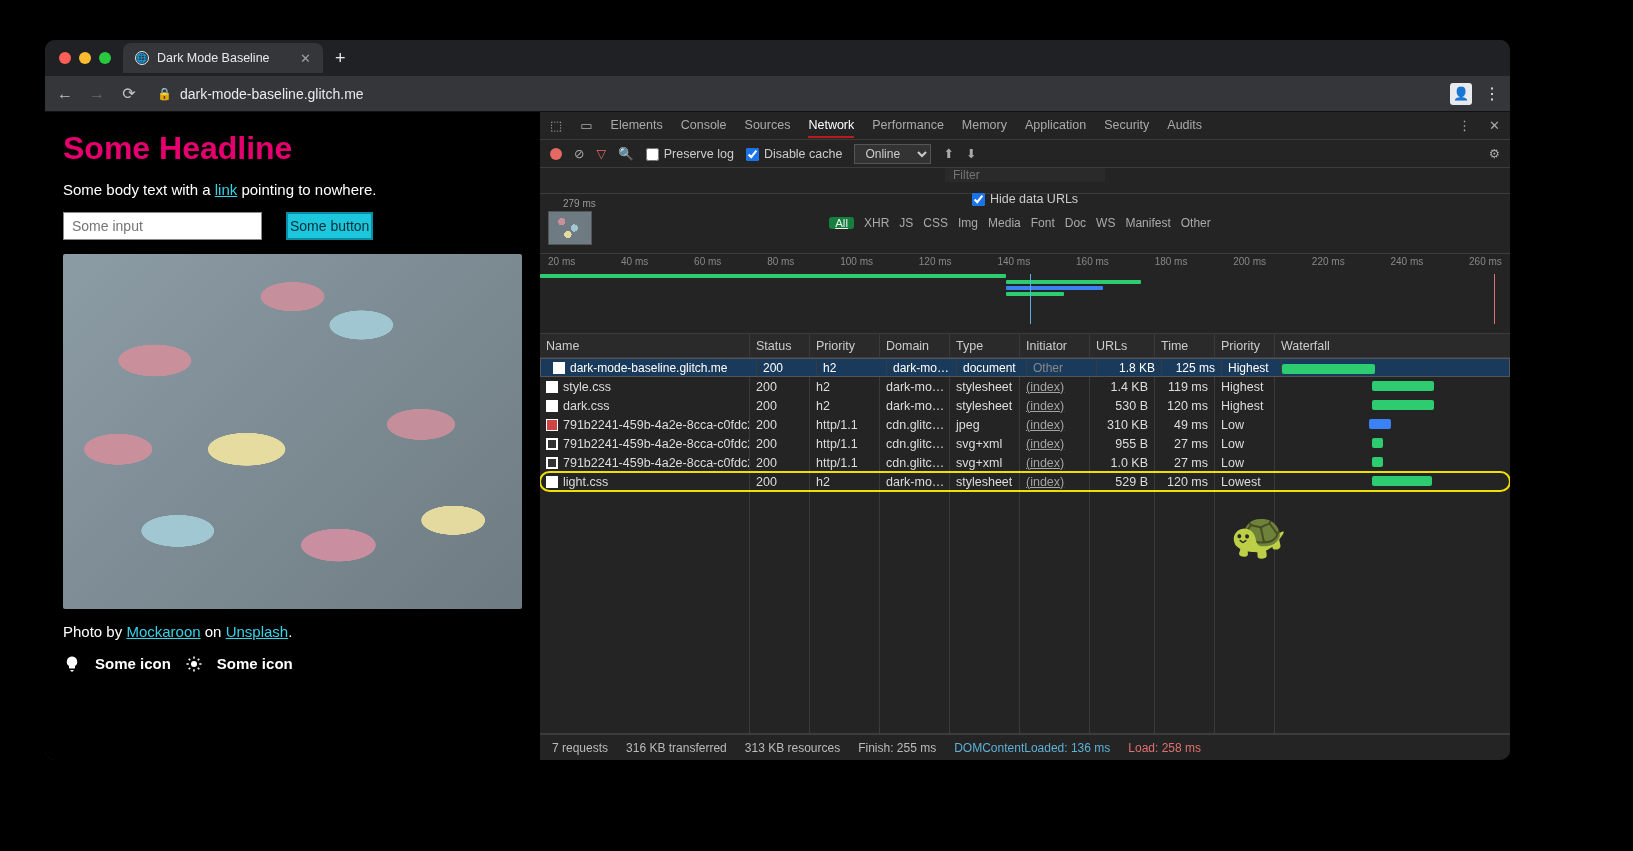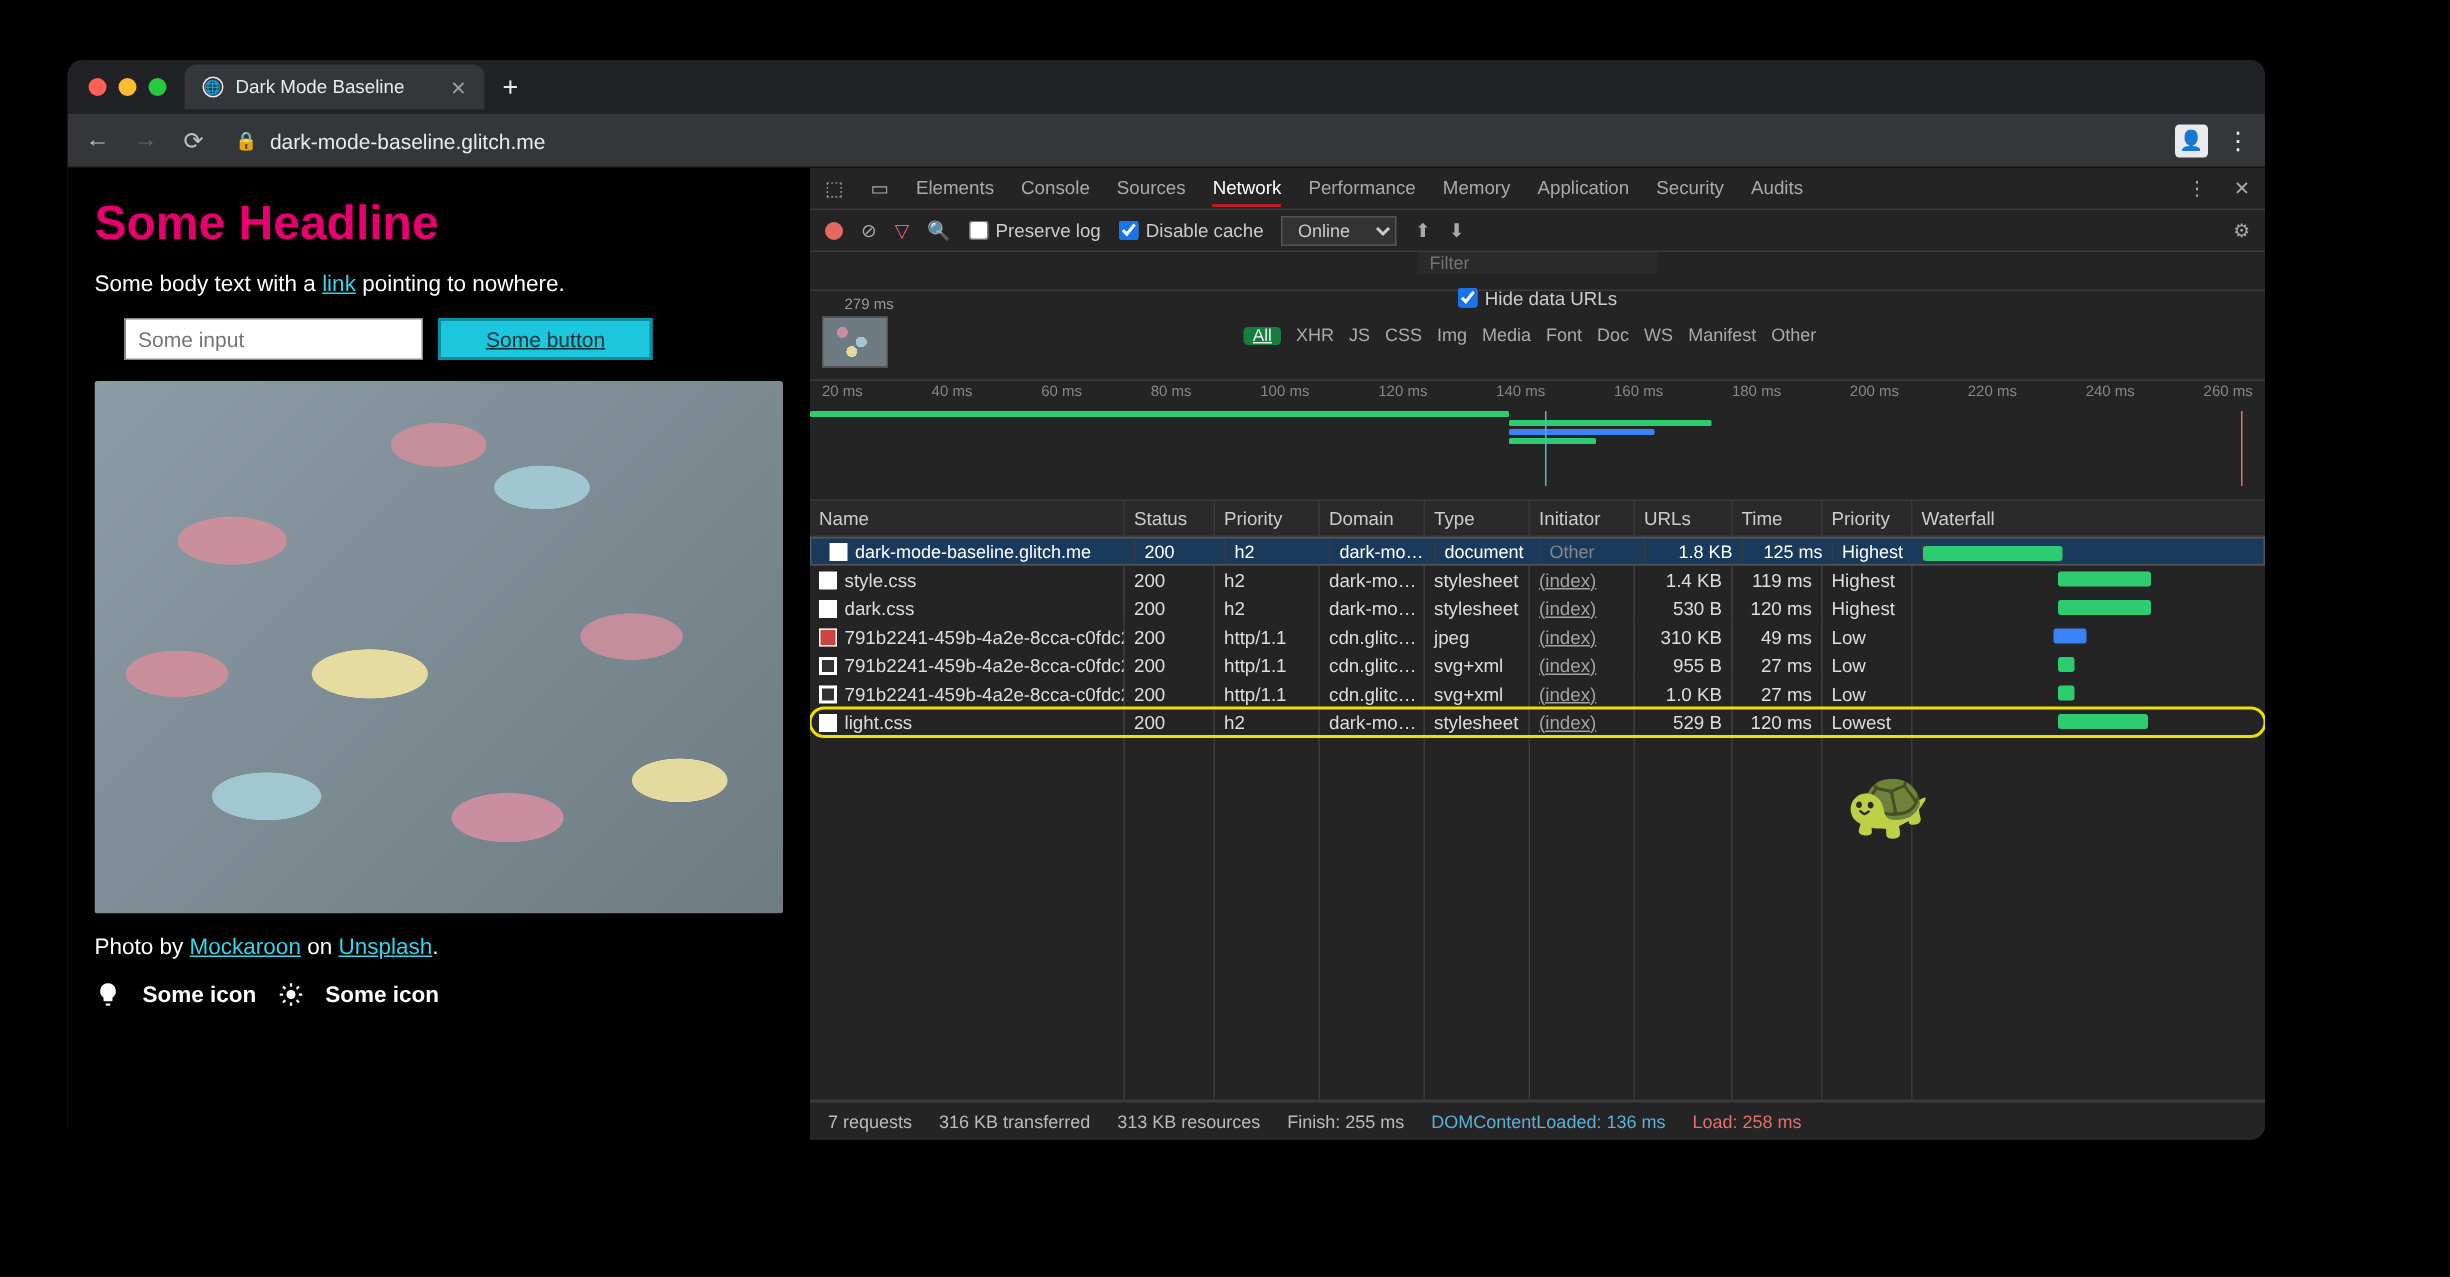--- a/index.html
+++ b/index.html
@@ -61,23 +61,23 @@
   .kebab{color:#e8eaed;font-size:16px;}
   
   .content{flex:1;display:flex;min-height:0;}
   .page{
     width:495px;background:#000;color:#fff;padding:18px;
     display:flex;flex-direction:column;gap:14px;
     font-size:15px;
   }
   .page h1{color:#e6006f;font-size:32px;font-weight:800;}
   .page a{color:#35d4e7;text-decoration:underline;}
-  .row-inline{display:flex;gap:10px;margin-left:20px;}
+  .row-inline{display:flex;gap:24px;}
   .inp{flex:0 0 160px;height:28px;background:#fff;color:#333;border:1px solid #888;padding:0 8px;font-size:14px;}
-  .btn{height:28px;background:#1cc6dd;border:2px solid #098ea1;color:#0a2e36;padding:0 30px;font-size:14px;text-decoration:underline;}
+  .btn{height:28px;background:#1cc6dd;border:2px solid #098ea1;color:#0a2e36;padding:0 2px;font-size:14px;}
   .hero{
     width:100%;height:355px;border-radius:2px;
     background:
       radial-gradient(ellipse 80px 35px at 20% 30%, #c98f9b 45%, transparent 46%),
       radial-gradient(ellipse 70px 32px at 65% 20%, #9fc6d1 45%, transparent 46%),
       radial-gradient(ellipse 85px 36px at 40% 55%, #e6dca0 45%, transparent 46%),
       radial-gradient(ellipse 75px 34px at 78% 48%, #c48f9a 45%, transparent 46%),
       radial-gradient(ellipse 80px 35px at 25% 78%, #a0c7d2 45%, transparent 46%),
       radial-gradient(ellipse 82px 36px at 60% 82%, #c98fa0 45%, transparent 46%),
       radial-gradient(ellipse 70px 32px at 85% 75%, #e4daa0 45%, transparent 46%),
@@ -92,21 +92,21 @@
   
   .devtools{flex:1;display:flex;flex-direction:column;background:#242424;color:#ccc;font-size:12.5px;min-width:0;}
   .dt-tabs{height:28px;display:flex;align-items:center;gap:18px;padding:0 10px;border-bottom:1px solid #3c3c3c;}
   .dt-tabs .dtab{color:#aaa;cursor:default;}
   .dt-tabs .dtab.active{color:#fff;border-bottom:2px solid #b91c1c;padding-bottom:4px;margin-bottom:-5px;}
   .dt-tabs .sp{flex:1;}
   .dt-tabs .iconb{color:#aaa;font-size:13px;}
   .dt-subbar{height:28px;display:flex;align-items:center;gap:12px;padding:0 10px;border-bottom:1px solid #3c3c3c;}
   .rec{width:12px;height:12px;border-radius:50%;background:#e46962;}
   .ico{color:#aaa;}
-  .chk{display:flex;align-items:flex-start;gap:5px;}
+  .chk{display:flex;align-items:flex-end;gap:5px;}
   .chk input{accent-color:#1a73e8;}
   .sel{background:#333;border:1px solid #555;color:#ccc;font-size:12px;padding:1px 14px 1px 6px;}
   .gear{margin-left:auto;}
   .dt-filter{height:26px;display:flex;align-items:center;gap:10px;padding:0 0 0 0;border-bottom:1px solid #3c3c3c;flex-direction:column;}
   .dt-filter .finput{background:#2a2a2a;border:none;color:#888;width:160px;height:26px;padding:0 8px;font-size:12px;}
   .pill{background:#15803d;color:#eee;padding:0 6px;border-radius:3px;font-size:11.5px;text-decoration:underline;}
   .ftype{color:#aaa;font-size:12px;cursor:default;}
   
   .overview{height:60px;border-bottom:1px solid #3c3c3c;padding:4px 8px;position:relative;}
   .overview .lbl{font-size:10px;color:#999;margin-left:15px;}

